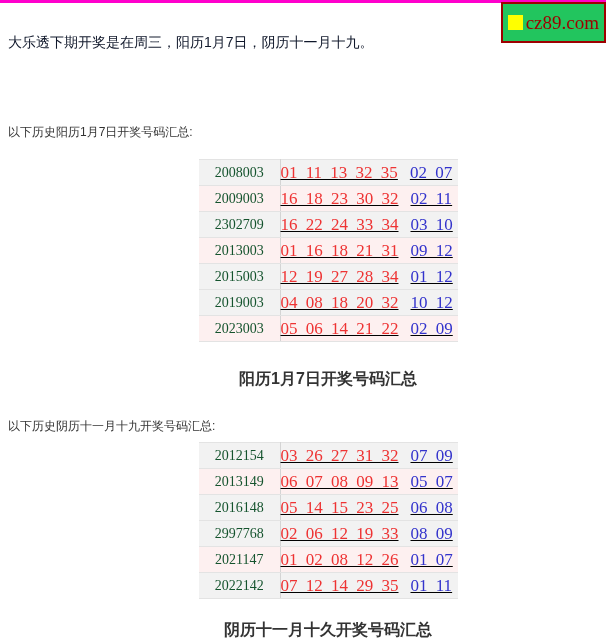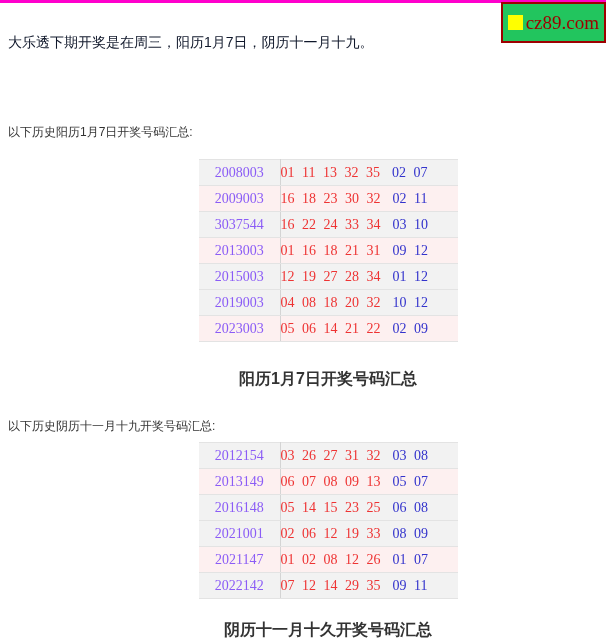--- a/index.html
+++ b/index.html
@@ -63,28 +63,29 @@
     border-bottom: 1px solid #e3e3e3;
     padding: 0;
     vertical-align: middle;
   }
   td.period-cell {
     width: 81px;
     text-align: center;
     border-right: 1px solid #d4d4d4;
     font-family: "Liberation Serif", serif;
     font-size: 14px;
-    color: #8b5cf6;
+    color: #14532d;
   }
   td.numbers-cell {
     width: 178px;
     padding-left: 13px;
     font-family: "Liberation Serif", serif;
-    font-size: 14px;
-    white-space: nowrap;
+    font-size: 17px;
+    white-space: nowrap;
+    text-decoration: underline;
   }
   .front-numbers { color: #ee3333; word-spacing: 4px; }
   .back-numbers  { color: #3333cc; word-spacing: 4px; margin-left: 12px; }
   tr.row-odd  { background: #f2f2f2; }
   tr.row-even { background: #fdf0f0; }
   .table-caption {
     position: absolute; left: 0;
     width: 606px;
     text-align: center;
     transform: translateX(25px);
@@ -121,21 +122,21 @@
       </tr>
 
       <tr class="row-even">
         <td class="period-cell">2009003</td>
         <td class="numbers-cell">
           <span class="front-numbers">16 18 23 30 32</span><span class="back-numbers">02 11</span>
         </td>
       </tr>
 
       <tr class="row-odd">
-        <td class="period-cell">3037544</td>
+        <td class="period-cell">2302709</td>
         <td class="numbers-cell">
           <span class="front-numbers">16 22 24 33 34</span><span class="back-numbers">03 10</span>
         </td>
       </tr>
 
       <tr class="row-even">
         <td class="period-cell">2013003</td>
         <td class="numbers-cell">
           <span class="front-numbers">01 16 18 21 31</span><span class="back-numbers">09 12</span>
         </td>
@@ -168,55 +169,55 @@
 <div class="table-caption caption-1">阳历1月7日开奖号码汇总</div>
 
 <p class="section-heading heading-2">以下历史阴历十一月十九开奖号码汇总:</p>
 
 <table class="lottery-table table-2">
   <tbody>
 
       <tr class="row-odd">
         <td class="period-cell">2012154</td>
         <td class="numbers-cell">
-          <span class="front-numbers">03 26 27 31 32</span><span class="back-numbers">03 08</span>
+          <span class="front-numbers">03 26 27 31 32</span><span class="back-numbers">07 09</span>
         </td>
       </tr>
 
       <tr class="row-even">
         <td class="period-cell">2013149</td>
         <td class="numbers-cell">
           <span class="front-numbers">06 07 08 09 13</span><span class="back-numbers">05 07</span>
         </td>
       </tr>
 
       <tr class="row-odd">
         <td class="period-cell">2016148</td>
         <td class="numbers-cell">
           <span class="front-numbers">05 14 15 23 25</span><span class="back-numbers">06 08</span>
         </td>
       </tr>
 
 
       <tr class="row-odd">
-        <td class="period-cell">2021001</td>
+        <td class="period-cell">2997768</td>
         <td class="numbers-cell">
           <span class="front-numbers">02 06 12 19 33</span><span class="back-numbers">08 09</span>
         </td>
       </tr>
 
       <tr class="row-even">
         <td class="period-cell">2021147</td>
         <td class="numbers-cell">
           <span class="front-numbers">01 02 08 12 26</span><span class="back-numbers">01 07</span>
         </td>
       </tr>
 
       <tr class="row-odd">
         <td class="period-cell">2022142</td>
         <td class="numbers-cell">
-          <span class="front-numbers">07 12 14 29 35</span><span class="back-numbers">09 11</span>
+          <span class="front-numbers">07 12 14 29 35</span><span class="back-numbers">01 11</span>
         </td>
       </tr>
     </tbody>
 </table>
 
 <div class="table-caption caption-2">阴历十一月十久开奖号码汇总</div>
 
 </body></html>

